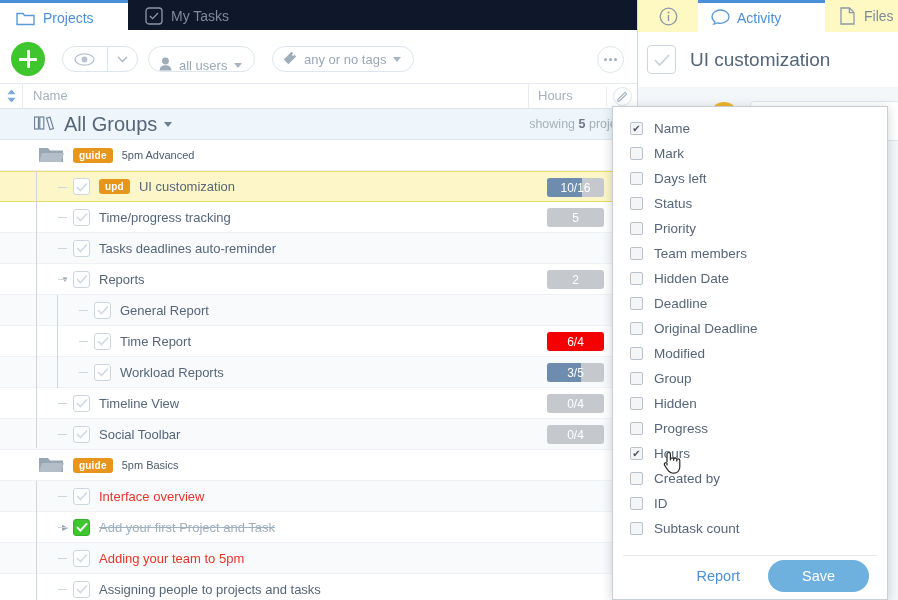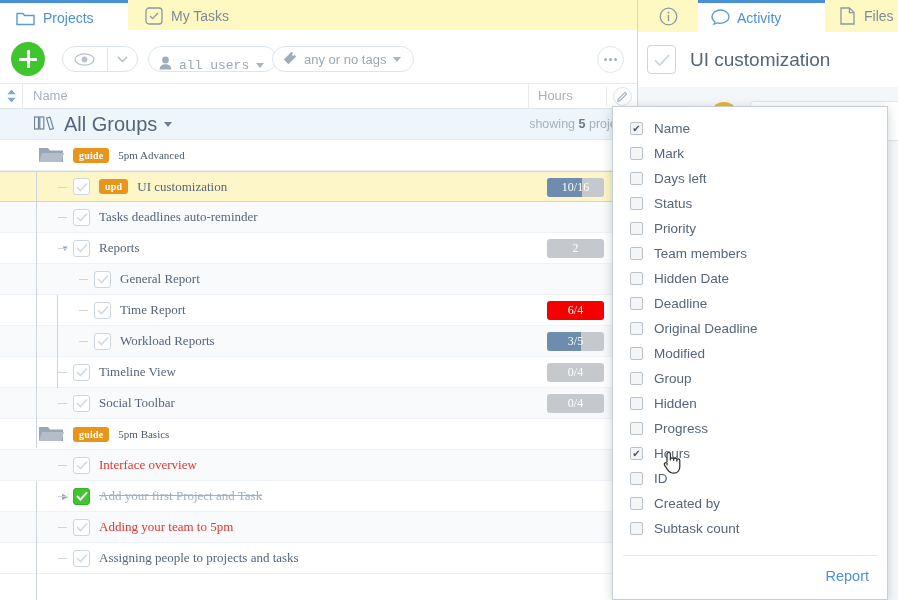--- a/index.html
+++ b/index.html
@@ -10,41 +10,41 @@
     color: #5b6b7c;
     overflow: hidden;
     background: #fff;
   }
   #app { position: relative; width: 898px; height: 600px; overflow: hidden; }
 
   
   .left-pane { position: absolute; left: 0; top: 0; width: 637px; height: 600px; background:#fff; overflow:hidden; }
 
   
-  .tabstrip { position:absolute; left:0; top:0; width:637px; height:30px; background:#fef9c3; }
+  .tabstrip { position:absolute; left:0; top:0; width:637px; height:30px; background:#0f172a; }
   .tab { position:absolute; top:0; height:32px; display:flex; align-items:center; gap:8px; padding:0 16px; font-size:14px; }
   .tab.active { background:#fff; border-top:3px solid #4a90d9; color:#4a90d9; }
   .tab.inactive { color:#7d8b99; }
   .tab-icon { display:inline-flex; width:19px; height:19px; align-items:center; justify-content:center; }
   .tab-icon svg { display:block; }
 
   
   .toolbar { position:absolute; left:0; top:32px; width:637px; height:52px; background:#fff; border-bottom:1px solid #e3e9ef; }
   .add-btn { position:absolute; left:11px; top:42px; width:34px; height:34px; border-radius:50%;
              background:#3fc62f; display:flex; align-items:center; justify-content:center; }
   .add-btn::before { content:""; position:absolute; width:18px; height:3px; background:#fff; border-radius:1px; }
   .add-btn::after  { content:""; position:absolute; width:3px; height:18px; background:#fff; border-radius:1px; }
 
   .pill { position:absolute; height:26px; border:1px solid #dbe6f0; border-radius:14px;
           display:flex; align-items:center; background:#fff; color:#9aa8b5; font-size:13px; }
   .pill .sep { width:1px; height:26px; background:#dbe6f0; }
   .eye-pill { left:62px; top:46px; width:76px; }
   .eye-left { width:45px; display:flex; align-items:center; justify-content:center; }
   .eye-right{ width:30px; display:flex; align-items:center; justify-content:center; }
-  .users-pill { left:148px; top:46px; padding:12px 12px 0 10px; gap:7px;font-family:Liberation Mono, monospace; }
+  .users-pill { left:148px; top:46px; padding:12px 12px 0 10px; gap:7px; }
   .tags-pill  { left:272px; top:46px; padding:0 12px 0 10px; gap:7px; }
   .caret { width:0;height:0;border-left:4px solid transparent;border-right:4px solid transparent;border-top:5px solid #a8b6c3; }
   .more-btn { position:absolute; right:13px; top:46px; width:27px; height:27px; border-radius:50%;
               border:1px solid #dde5ec; display:flex; align-items:center; justify-content:center; gap:2px; }
   .more-btn i { width:3px;height:3px;border-radius:50%;background:#9fb0c0; display:block; }
 
   
   .colhead { position:absolute; left:0; top:84px; width:637px; height:25px; background:#fff;
              border-bottom:1px solid #dde5ec; display:flex; align-items:center; }
   .ch-sort { width:22px; display:flex; align-items:center; justify-content:center; }
@@ -56,21 +56,21 @@
   
   .groupbar { position:absolute; left:0; top:109px; width:637px; height:31px; background:#eef5fb;
               border-bottom:1px solid #dde7f0; display:flex; align-items:center; padding:0 14px 0 34px; }
   .gb-title { font-size:20px; color:#55667a; margin-left:8px; }
   .gb-caret { margin-left:7px; width:0;height:0;border-left:4px solid transparent;border-right:4px solid transparent;border-top:5px solid #6d7f91; }
   .gb-right { margin-left:auto; color:#a4b1bd; font-size:12.5px; white-space:nowrap; }
   .gb-right b { color:#6b7a88; }
 
   
   .rows { position:absolute; left:0; top:140px; width:637px; height:460px; overflow:hidden; }
-  .row { position:relative; height:31px; display:flex; align-items:center; border-bottom:1px solid #eef2f6;font-family:Liberation Serif, serif; }
+  .row { position:relative; height:31px; display:flex; align-items:center; border-bottom:1px solid #eef2f6; }
   .row.alt { background:#f8fafc; }
   .row.white { background:#ffffff; }
   .row.highlight { background:#fdf6c8; border-top:1px solid #e9dc6a; border-bottom:1px solid #e9dc6a; }
   .row-folder { background:#fff; }
   .twisty { position:absolute; width:16px; text-align:center; color:#97a5b3; font-size:8px; line-height:31px; }
   .cb { width:17px; height:17px; border:1px solid #ccd6e0; border-radius:3px; background:#fff;
         display:inline-flex; align-items:center; justify-content:center; flex:none; }
   .cb svg { display:block; }
   .cb.checked { background:#3fc62f; border-color:#35b127; }
   .rowlabel { margin-left:9px; font-size:13px; color:#55667a; white-space:nowrap; }
@@ -252,20 +252,33 @@
             </svg>
           </span>
           <span class="tag">upd</span>
           <span class="rowlabel ">UI customization</span>
           <span class="badge">
             <span class="fill" style="width:35.339999999999996px"></span>
             <span class="txt">10/16</span>
           </span>
           <span style="position: absolute; left: 58px; top: 15px; width: 9px; height: 1px; background: rgb(204, 214, 224);"></span>
         </div>
+        <div class="row white">
+          <span style="position:absolute;left:57px;top:0;bottom:0;width:1px;"></span>
+          <span style="margin-left:73px;" class="cb">
+            <svg width="12" height="10" viewBox="0 0 12 10">
+              <path d="M1 5 4.4 8.6 11 1.4" fill="none" stroke="#cfd9e3" stroke-width="1.5"></path>
+            </svg>
+          </span>
+          <span class="rowlabel ">Time/progress tracking</span>
+          <span class="badge">
+            <span class="txt">5</span>
+          </span>
+          <span style="position: absolute; left: 58px; top: 15px; width: 9px; height: 1px; background: rgb(204, 214, 224);"></span>
+        </div>
         <div class="row alt">
           <span style="position:absolute;left:57px;top:0;bottom:0;width:1px;"></span>
           <span style="margin-left:73px;" class="cb">
             <svg width="12" height="10" viewBox="0 0 12 10">
               <path d="M1 5 4.4 8.6 11 1.4" fill="none" stroke="#cfd9e3" stroke-width="1.5"></path>
             </svg>
           </span>
           <span class="rowlabel ">Tasks deadlines auto-reminder</span>
           <span style="position: absolute; left: 58px; top: 15px; width: 9px; height: 1px; background: rgb(204, 214, 224);"></span>
         </div>
@@ -514,34 +527,35 @@
         <div class="mi">
           <span class="mi-cb"></span>
           <span class="mi-label">Progress</span>
         </div>
         <div class="mi">
           <span class="mi-cb checked"></span>
           <span class="mi-label">Hours</span>
         </div>
         <div class="mi">
           <span class="mi-cb"></span>
+          <span class="mi-label">Created by</span>
+        </div>
+        <div class="mi">
+          <span class="mi-cb"></span>
           <span class="mi-label">ID</span>
-        </div>
-        <div class="mi">
-          <span class="mi-cb"></span>
-          <span class="mi-label">Created by</span>
         </div>
         <div class="mi">
           <span class="mi-cb"></span>
           <span class="mi-label">Subtask count</span>
         </div>
       </div>
     <div class="popup-sep"></div>
     <div class="popup-actions">
       <button class="btn-cancel">Report</button>
+      <button class="btn-save">Save</button>
     </div>
   </div>
 
   <svg class="cursor" viewBox="0 0 22 26">
     <path d="M7 12V4.2a1.7 1.7 0 0 1 3.4 0v6.3m0-1.1a1.6 1.6 0 0 1 3.2 0v1.3m0-.9a1.6 1.6 0 0 1 3.2 0v1.6m0-1a1.5 1.5 0 0 1 3 0v6.4c0 3.6-2.2 6.4-6 6.4-3.3 0-4.6-1.3-6.3-3.6l-3-4.4a1.7 1.7 0 0 1 2.6-2.1L7 15.4" fill="#fff" stroke="#2b2b2b" stroke-width="1.2" stroke-linejoin="round"></path>
   </svg>
 
 </div>
 
 </body></html>

